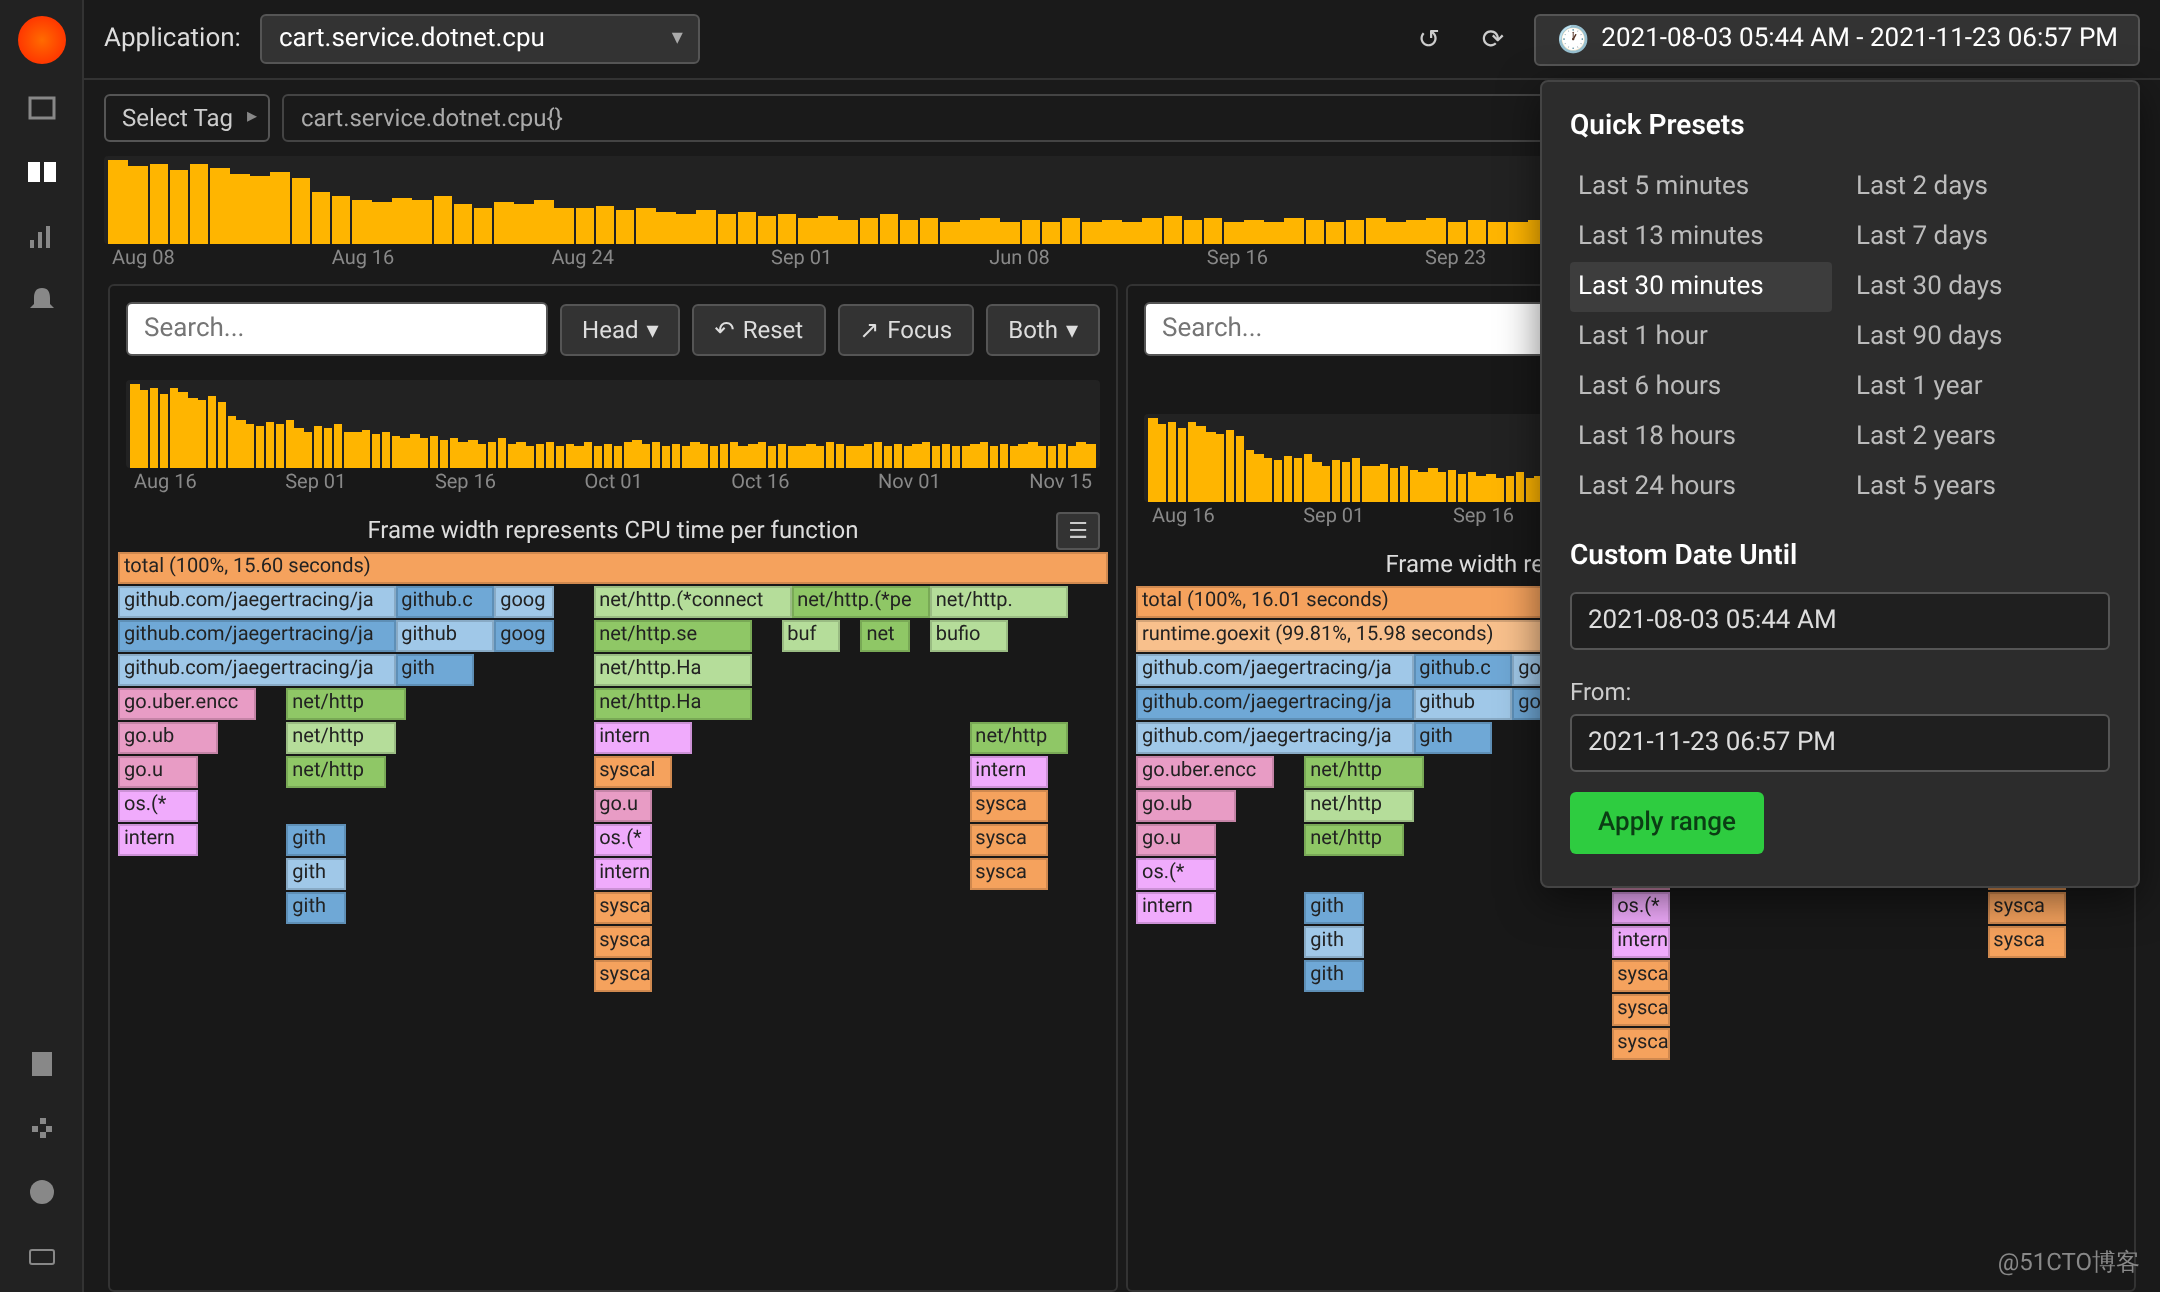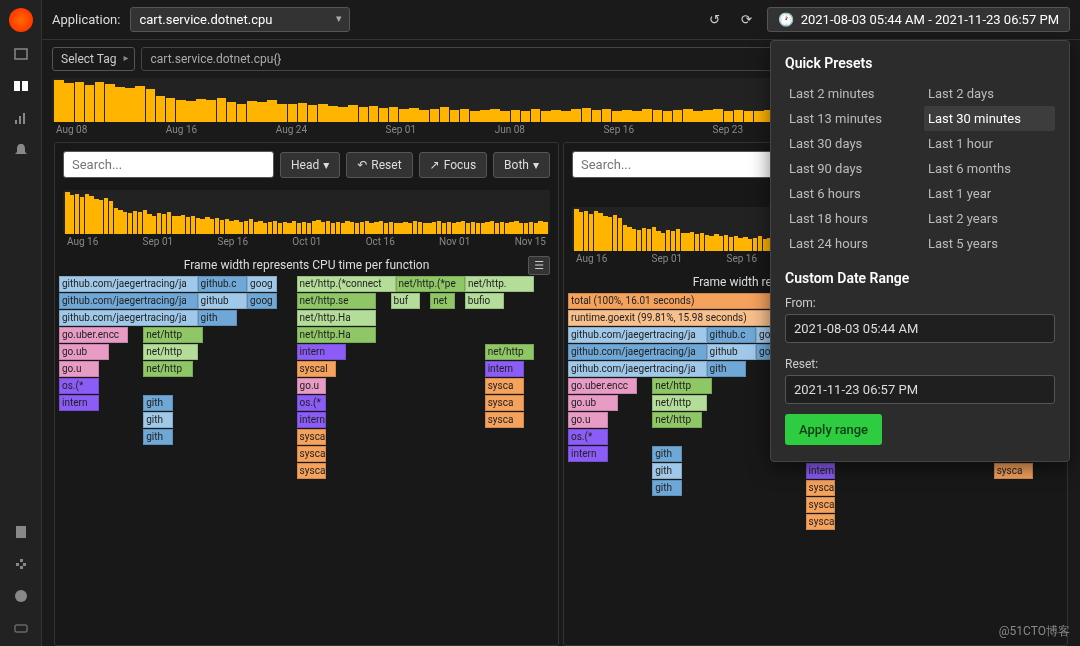--- a/index.html
+++ b/index.html
@@ -38,21 +38,21 @@
 .flame-container { flex: 1; overflow: hidden; padding: 0 4px; }
 .flame-row { display: flex; height: 16px; margin-bottom: 1px; font-size: 10px; font-family: "Menlo", "Consolas", monospace; color: #222; }
 .flame-cell { overflow: hidden; white-space: nowrap; text-overflow: clip; border: 1px solid rgba(0,0,0,0.15); padding: 1px 2px; cursor: pointer; }
 .c-orange { background: #f5a25d; }
 .c-lorange { background: #f8c08c; }
 .c-blue { background: #6fa8d6; }
 .c-lblue { background: #a0c8e8; }
 .c-green { background: #8fc766; }
 .c-lgreen { background: #b5dd9a; }
 .c-pink { background: #e89cc5; }
-.c-yellow { background: #8b5cf6; }
+.c-yellow { background: #f0abfc; }
 .gap { background: transparent; border: none; }
 
 .popup { position: absolute; top: 40px; right: 10px; width: 300px; background: #2c2c2c; border: 1px solid #444; border-radius: 4px; box-shadow: 0 6px 20px rgba(0,0,0,0.5); padding: 14px 14px 16px; z-index: 100; }
 .popup h4 { font-size: 14px; color: #fff; margin-bottom: 10px; font-weight: 600; }
 .presets { display: grid; grid-template-columns: 1fr 1fr; gap: 0 8px; margin-bottom: 14px; }
 .preset { font-size: 13px; color: #bbb; padding: 5px 4px; cursor: pointer; border-radius: 2px; }
 .preset.highlight { background: #3d3d3d; color: #fff; }
 .popup-label { font-size: 12px; color: #ccc; margin: 4px 0; }
 .popup-input { width: 100%; background: #1f1f1f; border: 1px solid #555; color: #ddd; padding: 6px 8px; font-size: 13px; border-radius: 3px; margin-bottom: 10px; }
 .apply-btn { background: #2ecc40; border: none; color: #0b3d14; font-weight: 500; padding: 8px 14px; font-size: 13px; border-radius: 3px; cursor: pointer; }
@@ -368,20 +368,23 @@
             <span>Nov 01</span>
             <span>Nov 15</span>
           </div>
       </div>
       <div class="panel-title">
         <span>Frame width represents CPU time per function</span>
         <button class="menu-btn">☰</button>
       </div>
       <div class="flame-container" id="flame-left">
           <div class="flame-row">
+            <div class="flame-cell c-orange" style="width:100%">total (100%, 15.60 seconds)</div>
+          </div>
+          <div class="flame-row">
             <div class="flame-cell c-lblue" style="width:28%">github.com/jaegertracing/ja</div>
             <div class="flame-cell c-blue" style="width:10%">github.c</div>
             <div class="flame-cell c-lblue" style="width:6%">goog</div>
             <div class="flame-cell gap" style="width:4%"></div>
             <div class="flame-cell c-lgreen" style="width:20%">net/http.(*connect</div>
             <div class="flame-cell c-green" style="width:14%">net/http.(*pe</div>
             <div class="flame-cell c-lgreen" style="width:14%">net/http.</div>
             <div class="flame-cell gap" style="width:4%"></div>
           </div>
           <div class="flame-row">
@@ -716,36 +719,35 @@
             <div class="flame-cell gap" style="width:46%"></div>
           </div>
         </div>
     </div>
   </div>
 </div>
 
 <div class="popup">
   <h4>Quick Presets</h4>
   <div class="presets" id="presets-grid">
-      <div class="preset">Last 2 minutes</div>
+      <div class="preset">Last 5 minutes</div>
       <div class="preset">Last 2 days</div>
       <div class="preset">Last 13 minutes</div>
+      <div class="preset">Last 7 days</div>
       <div class="preset highlight">Last 30 minutes</div>
       <div class="preset">Last 30 days</div>
       <div class="preset">Last 1 hour</div>
       <div class="preset">Last 90 days</div>
-      <div class="preset">Last 6 months</div>
       <div class="preset">Last 6 hours</div>
       <div class="preset">Last 1 year</div>
       <div class="preset">Last 18 hours</div>
       <div class="preset">Last 2 years</div>
       <div class="preset">Last 24 hours</div>
       <div class="preset">Last 5 years</div>
     </div>
-  <h4>Custom Date Range</h4>
+  <h4>Custom Date Until</h4>
+  <input class="popup-input" value="2021-08-03 05:44 AM" style="">
   <div class="popup-label">From:</div>
-  <input class="popup-input" value="2021-08-03 05:44 AM" style="">
-  <div class="popup-label">Reset:</div>
   <input class="popup-input" value="2021-11-23 06:57 PM" style="">
   <button class="apply-btn">Apply range</button>
 </div>
 
 <div class="watermark">@51CTO博客</div>
 
 </body></html>

